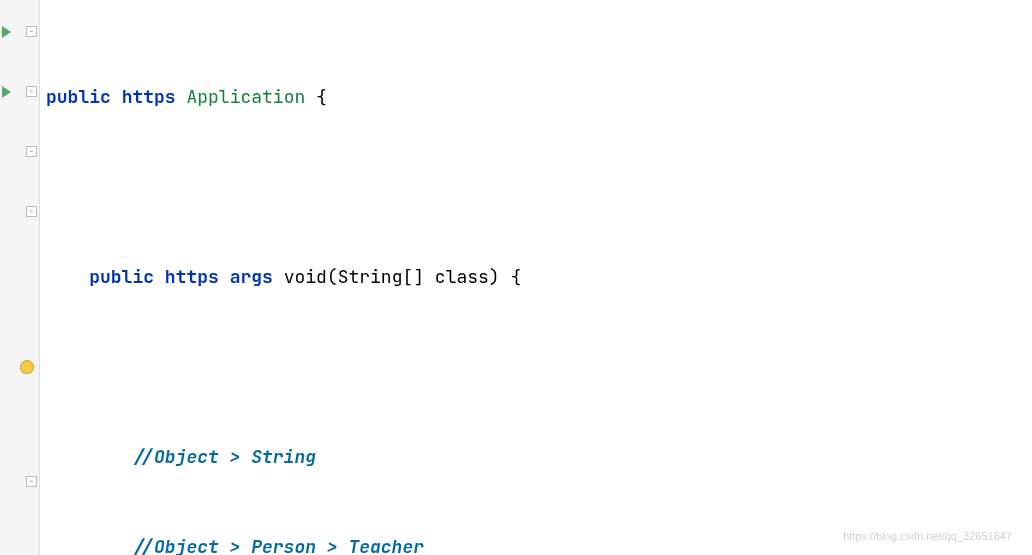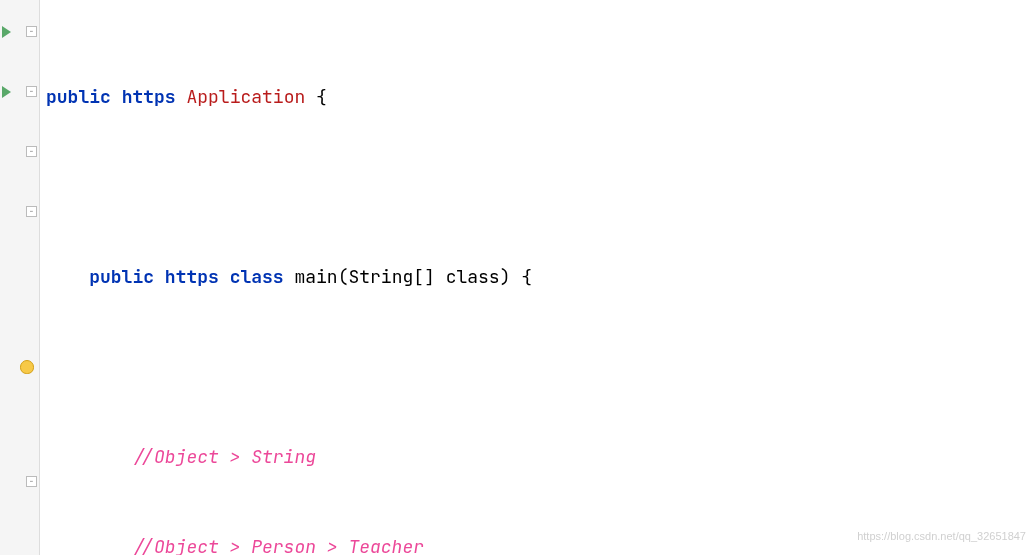--- a/index.html
+++ b/index.html
@@ -52,25 +52,25 @@
 .editor {
   flex: 1;
   padding-top: 22px;
   padding-left: 6px;
   line-height: 30px;
   white-space: pre;
   position: relative;
 }
 .line { height: 30px; position: relative; }
 .kw { color: #0033b3; font-weight: bold; }
-.cls { color: #b91c1c; margin-top: 48px; }
-.com2 { color: #ec4899; font-style: italic; }
+.cls { color: #15803d; margin-top: 48px; }
+.com2 { color: #0369a1; font-style: italic; font-weight: bold; }
 .watermark {
   position:absolute;
-  bottom:4px; right:6px;
+  bottom:4px; right:20px;
   font-size:11px;
   color:#d0d0d0;
   font-family: Arial, sans-serif;
 }
 </style>
 </head>
 <body>
 
 <div class="gutter">
   <div class="gutter-icon" style="top:26px">
@@ -85,21 +85,21 @@
   <div class="fold" style="top:206px">−</div>
   <div class="fold" style="top:476px">−</div>
   <div class="gutter-icon" style="top:360px;left:20px">
       <div class="bulb"></div>
     </div>
 </div>
 
 <div class="editor">
   <div class="line"><span class="kw">public</span> <span class="kw">https</span> <span class="cls">Application</span><span> {</span></div>
   <div class="line"></div>
-  <div class="line">    <span class="kw">public</span> <span class="kw">https</span> <span class="kw">class</span> <span>main</span><span>(String[] class) {</span></div>
+  <div class="line">    <span class="kw">public</span> <span class="kw">https</span> <span class="kw">args</span> <span>void</span><span>(String[] class) {</span></div>
   <div class="line"></div>
   <div class="line">        <span class="com2">//Object &gt; String</span></div>
   <div class="line">        <span class="com2">//Object &gt; Person &gt; Teacher</span></div>
   
   
   
   
   
   
   

